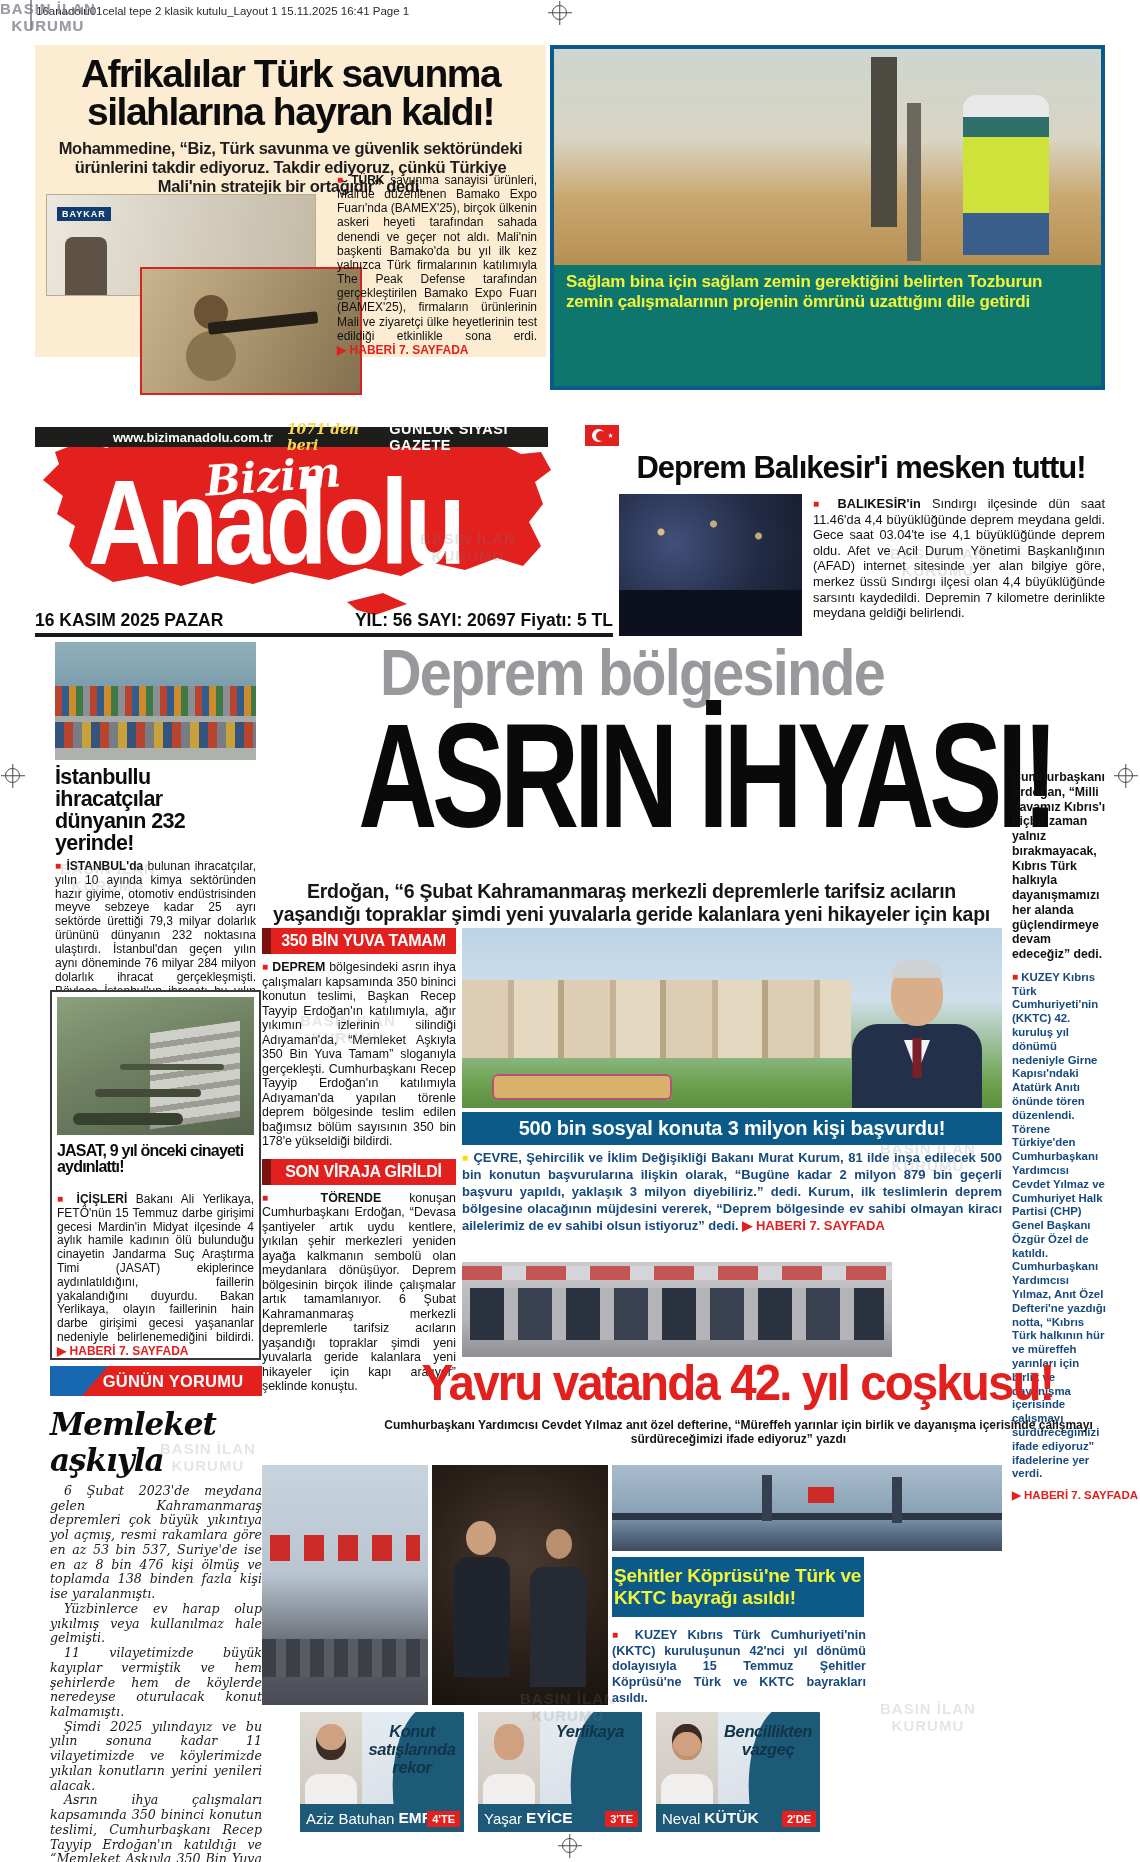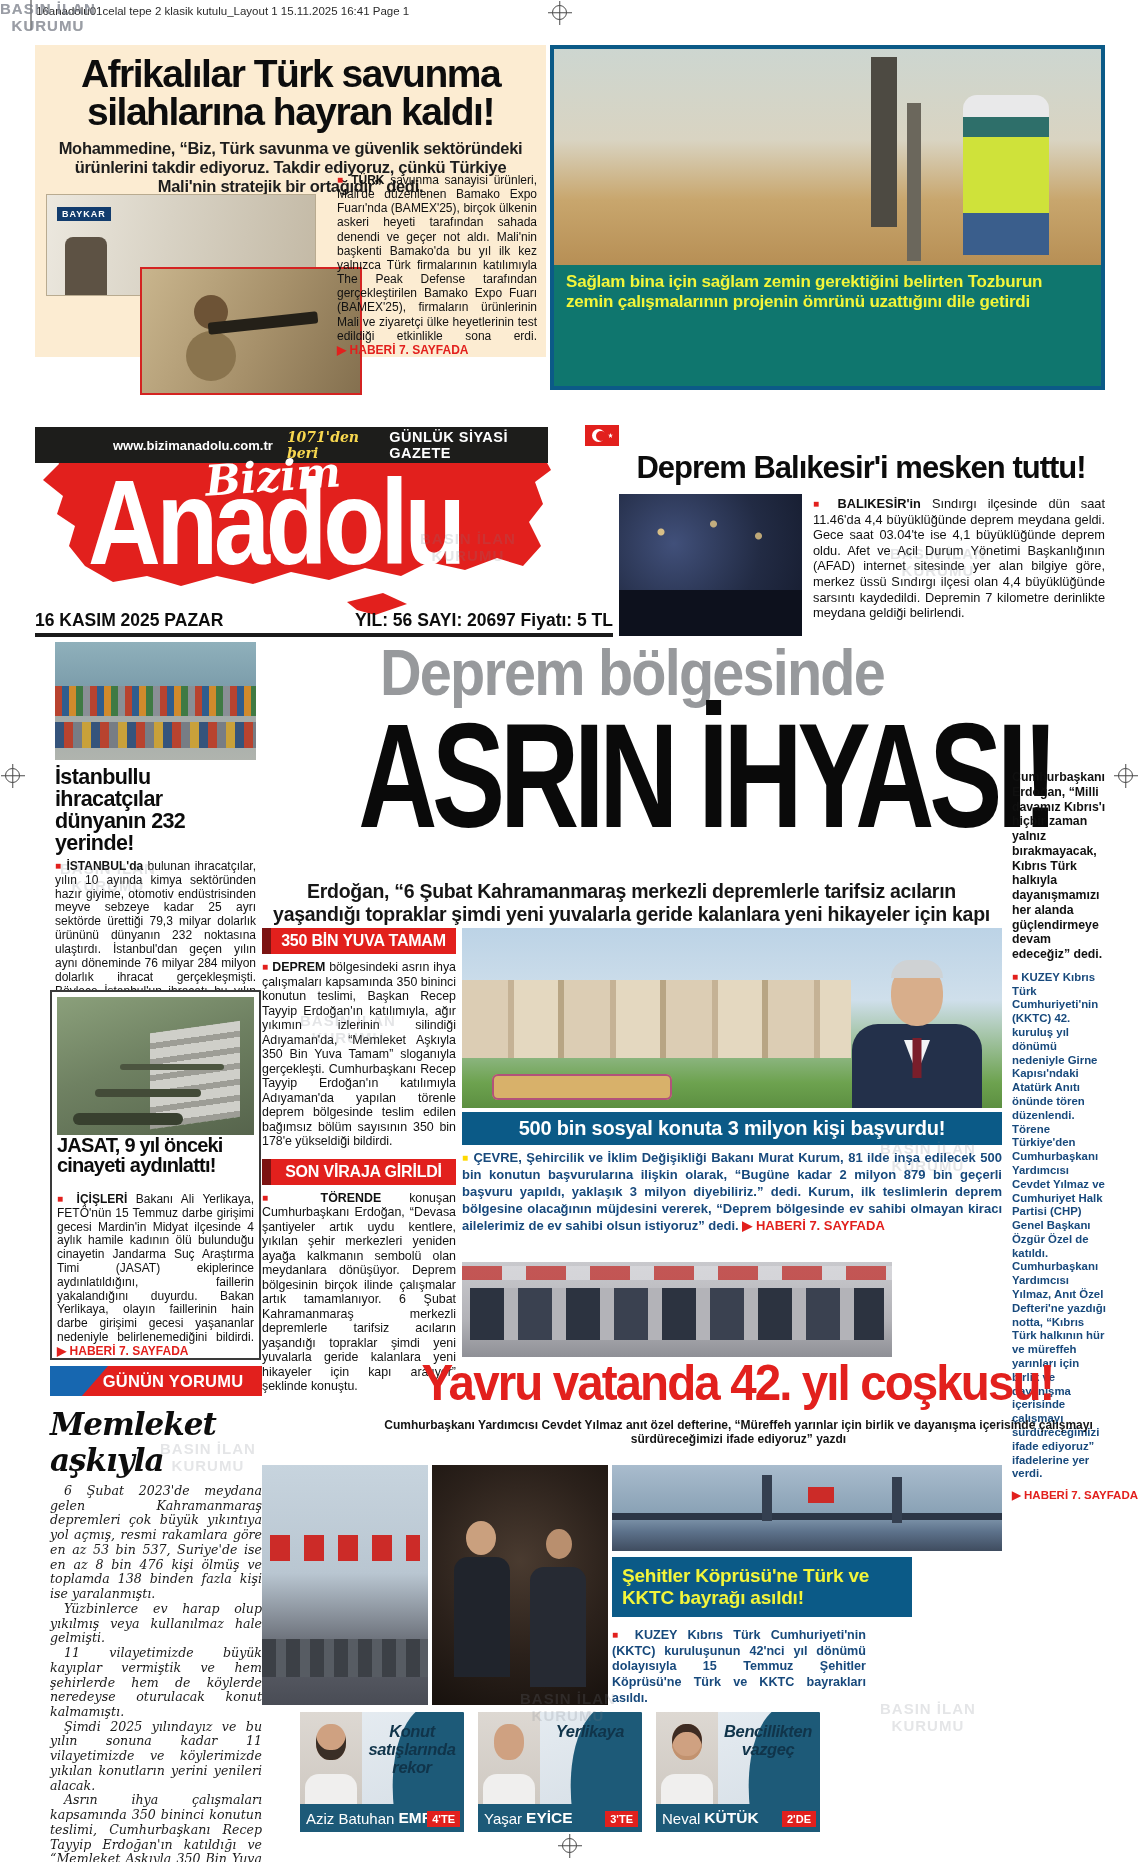--- a/index.html
+++ b/index.html
@@ -56,21 +56,21 @@
   
   .balikesir { left:617px; top:452px; width:488px; height:188px; position:absolute; }
   .balikesir h1 { font-size:31px; letter-spacing:-1px; color:#0c0c0c; text-align:center; line-height:1; }
   .ph-night { left:2px; top:42px; width:183px; height:142px; background:radial-gradient(circle at 30% 35%, #41507a 0%, #222b44 55%, #141a2c 100%); }
   .ph-night::before { content:""; position:absolute; left:12px; top:18px; width:150px; height:40px; background:radial-gradient(circle at 20% 50%, rgba(255,220,140,.8) 0 3px, transparent 4px), radial-gradient(circle at 55% 30%, rgba(255,220,140,.7) 0 3px, transparent 4px), radial-gradient(circle at 85% 60%, rgba(255,220,140,.7) 0 3px, transparent 4px); }
   .ph-night::after { content:""; position:absolute; bottom:0; width:100%; height:46px; background:#0d111d; }
   .balikesir .body { position:absolute; left:196px; top:44px; width:292px; font-size:12.8px; line-height:1.22; color:#111; text-align:justify; }
 
   
   .mast-map { position:absolute; left:28px; top:418px; width:530px; height:200px; z-index:1; }
-  .mast-bar { position:absolute; left:35px; top:427px; width:513px; height:36px; background:#1d1d1b; z-index:2; display:flex; align-items:center; padding:0 8px; gap:14px; }
+  .mast-bar { position:absolute; left:35px; top:427px; width:513px; height:20px; background:#1d1d1b; z-index:2; display:flex; align-items:center; padding:0 8px; gap:14px; }
   .mast-bar .url { color:#fff; font-weight:bold; font-size:13px; margin-left:70px; }
   .mast-bar .since { color:#f7d74f; font-family:"DejaVu Serif", serif; font-style:italic; font-weight:bold; font-size:14px; }
   .mast-bar .tagline { color:#fff; font-weight:bold; font-size:14.5px; letter-spacing:.5px; margin-left:auto; }
   .flag { position:absolute; left:585px; top:425px; width:34px; height:21px; background:#e2201d; z-index:2; }
   .flag::before { content:""; position:absolute; left:7px; top:4px; width:13px; height:13px; border-radius:50%; background:#fff; }
   .flag::after { content:""; position:absolute; left:11px; top:5.5px; width:10px; height:10px; border-radius:50%; background:#e2201d; }
   .flag .star { position:absolute; left:23px; top:8px; width:5px; height:5px; background:#fff; clip-path:polygon(50% 0,63% 35%,100% 35%,70% 57%,82% 100%,50% 75%,18% 100%,30% 57%,0 35%,37% 35%); }
   .brand-script { position:absolute; left:205px; top:452px; z-index:3; color:#fff; font-family:"DejaVu Serif", serif; font-style:italic; font-weight:bold; font-size:42px; transform:rotate(-4deg); }
   .brand-main { position:absolute; left:88px; top:462px; z-index:3; color:#fff; font-weight:bold; font-size:120px; letter-spacing:-5px; line-height:1; transform:scaleX(.84); transform-origin:0 50%; white-space:nowrap; }
   .dateline { position:absolute; left:35px; top:610px; width:578px; display:flex; justify-content:space-between; font-weight:bold; font-size:17.5px; color:#0d0d0d; z-index:4; }
@@ -119,21 +119,21 @@
   .rail .quote { font-size:12.3px; font-weight:bold; color:#101010; line-height:1.2; }
   .rail .body { font-size:11.4px; font-weight:bold; color:#17497c; line-height:1.21; margin-top:9px; }
   .rail .more { display:block; margin-top:7px; font-size:11.5px; }
 
   
   .jasat { position:absolute; left:50px; top:990px; width:211px; height:370px; border:2px solid #3a3a3a; background:#fff; padding:5px; }
   .ph-jasat { position:relative; width:100%; height:138px; background:linear-gradient(160deg,#8ba07b 0%, #6f8162 45%, #56644c 100%); }
   .ph-jasat::before { content:""; position:absolute; right:14px; top:30px; width:90px; height:96px;
     background:repeating-linear-gradient(180deg,#cfcfc9 0 10px,#9d9d96 10px 16px); transform:skewY(-8deg); }
   .ph-jasat::after { content:""; position:absolute; left:16px; bottom:10px; width:110px; height:12px; border-radius:6px; background:#38402f; box-shadow:20px -26px 0 -2px #434b38, 44px -52px 0 -3px #4c5540; }
-  .jasat h2 { font-size:20px; line-height:1; letter-spacing:-.8px; color:#0c0c0c; }
+  .jasat h2 { font-size:16px; line-height:1; letter-spacing:-.8px; color:#0c0c0c; margin-top:8px; }
   .jasat .body { font-size:12px; line-height:1.15; margin-top:18px; color:#111; text-align:justify; }
 
   
   .gunun { position:absolute; left:50px; top:1366px; width:212px; }
   .gbanner { position:relative; height:30px; background:#e2201d; display:flex; align-items:center; justify-content:center; }
   .gbanner::before { content:""; position:absolute; left:0; top:0; width:58px; height:100%; background:#1767b0; clip-path:polygon(0 0,100% 0,55% 100%,0 100%); }
   .gbanner span { position:relative; color:#fff; font-weight:bold; font-size:16.5px; letter-spacing:.2px; margin-left:34px; }
   .gtitle { font-family:"DejaVu Serif", serif; font-style:italic; font-weight:bold; font-size:31px; color:#0d0d0d; margin:10px 0 6px; letter-spacing:-1px; }
   .gunun p { font-family:"DejaVu Serif", serif; font-style:italic; font-size:12.6px; line-height:1.17; color:#1a1a1a; text-indent:14px; text-align:justify; }
 
@@ -145,21 +145,21 @@
     background:repeating-linear-gradient(90deg,#cc2b28 0 20px,transparent 20px 34px); }
   .ph-ceremony::after { content:""; position:absolute; left:0px; bottom:28px; width:100%; height:38px;
     background:repeating-linear-gradient(90deg,#3c4046 0 14px,#575c63 14px 24px); }
   .ph-shake { left:432px; top:1465px; width:176px; height:240px; background:radial-gradient(circle at 50% 40%, #4a3b30 0%, #2b211b 55%, #17110d 100%); }
   .ph-shake::before { content:""; position:absolute; left:34px; top:56px; width:30px; height:34px; border-radius:50%; background:#caa07e; box-shadow:78px 6px 0 -2px #b98f6e; }
   .ph-shake::after { content:""; position:absolute; left:22px; top:92px; width:56px; height:120px; border-radius:14px 14px 0 0; background:#20242c; box-shadow:76px 10px 0 0 #262a33; }
   .ph-bridge { left:612px; top:1465px; width:390px; height:86px; background:linear-gradient(180deg,#a9bccd 0%, #8aa2b6 55%, #5c718a 78%, #3f4c5f 100%); }
   .ph-bridge::before { content:""; position:absolute; left:0; top:48px; width:100%; height:7px; background:#2c3646; }
   .ph-bridge::after { content:""; position:absolute; left:150px; top:10px; width:10px; height:46px; background:#343f50; box-shadow:130px 2px 0 0 #343f50; }
   .ph-bridge .bflag { position:absolute; left:196px; top:22px; width:26px; height:16px; background:#cc2b28; }
-  .btitle { position:absolute; left:612px; top:1557px; width:300px; background:#0b5a87; color:#f3f53a; font-weight:bold; font-size:19px; line-height:1.15; padding:8px 10px; letter-spacing:-.2px; }
+  .btitle { position:absolute; left:612px; top:1557px; width:252px; background:#0b5a87; color:#f3f53a; font-weight:bold; font-size:19px; line-height:1.15; padding:8px 2px; letter-spacing:-.2px; }
   .bbody { position:absolute; left:612px; top:1628px; width:254px; font-size:12.6px; font-weight:bold; color:#17497c; line-height:1.25; text-align:justify; }
 
   
   .card { position:absolute; top:1712px; width:164px; height:120px; background:linear-gradient(160deg,#e7edf2 0%, #d4dde5 100%); overflow:hidden; }
   .card .swoosh { position:absolute; right:-40px; bottom:10px; width:120px; height:120px; background:#1d5a78; border-radius:50% 50% 0 0 / 100% 100% 0 0; transform:rotate(-12deg); }
   .card .shot { position:absolute; left:0; top:0; width:62px; height:92px; background:linear-gradient(180deg,#ddd8d2 0%, #cfc9c2 100%); }
   .card .shot::before { content:""; position:absolute; left:50%; top:12px; transform:translateX(-50%); width:30px; height:36px; border-radius:46%; background:#cfa181; }
   .card .shot::after { content:""; position:absolute; left:50%; bottom:0; transform:translateX(-50%); width:52px; height:30px; border-radius:14px 14px 0 0; background:#f0efee; }
   .card.c1 .shot::before { box-shadow:inset 0 -10px 0 #3a2e26; }
   .card.c3 .shot::before { box-shadow:inset 0 -4px 0 #c2926f, inset 0 8px 0 #3d2b22; }

